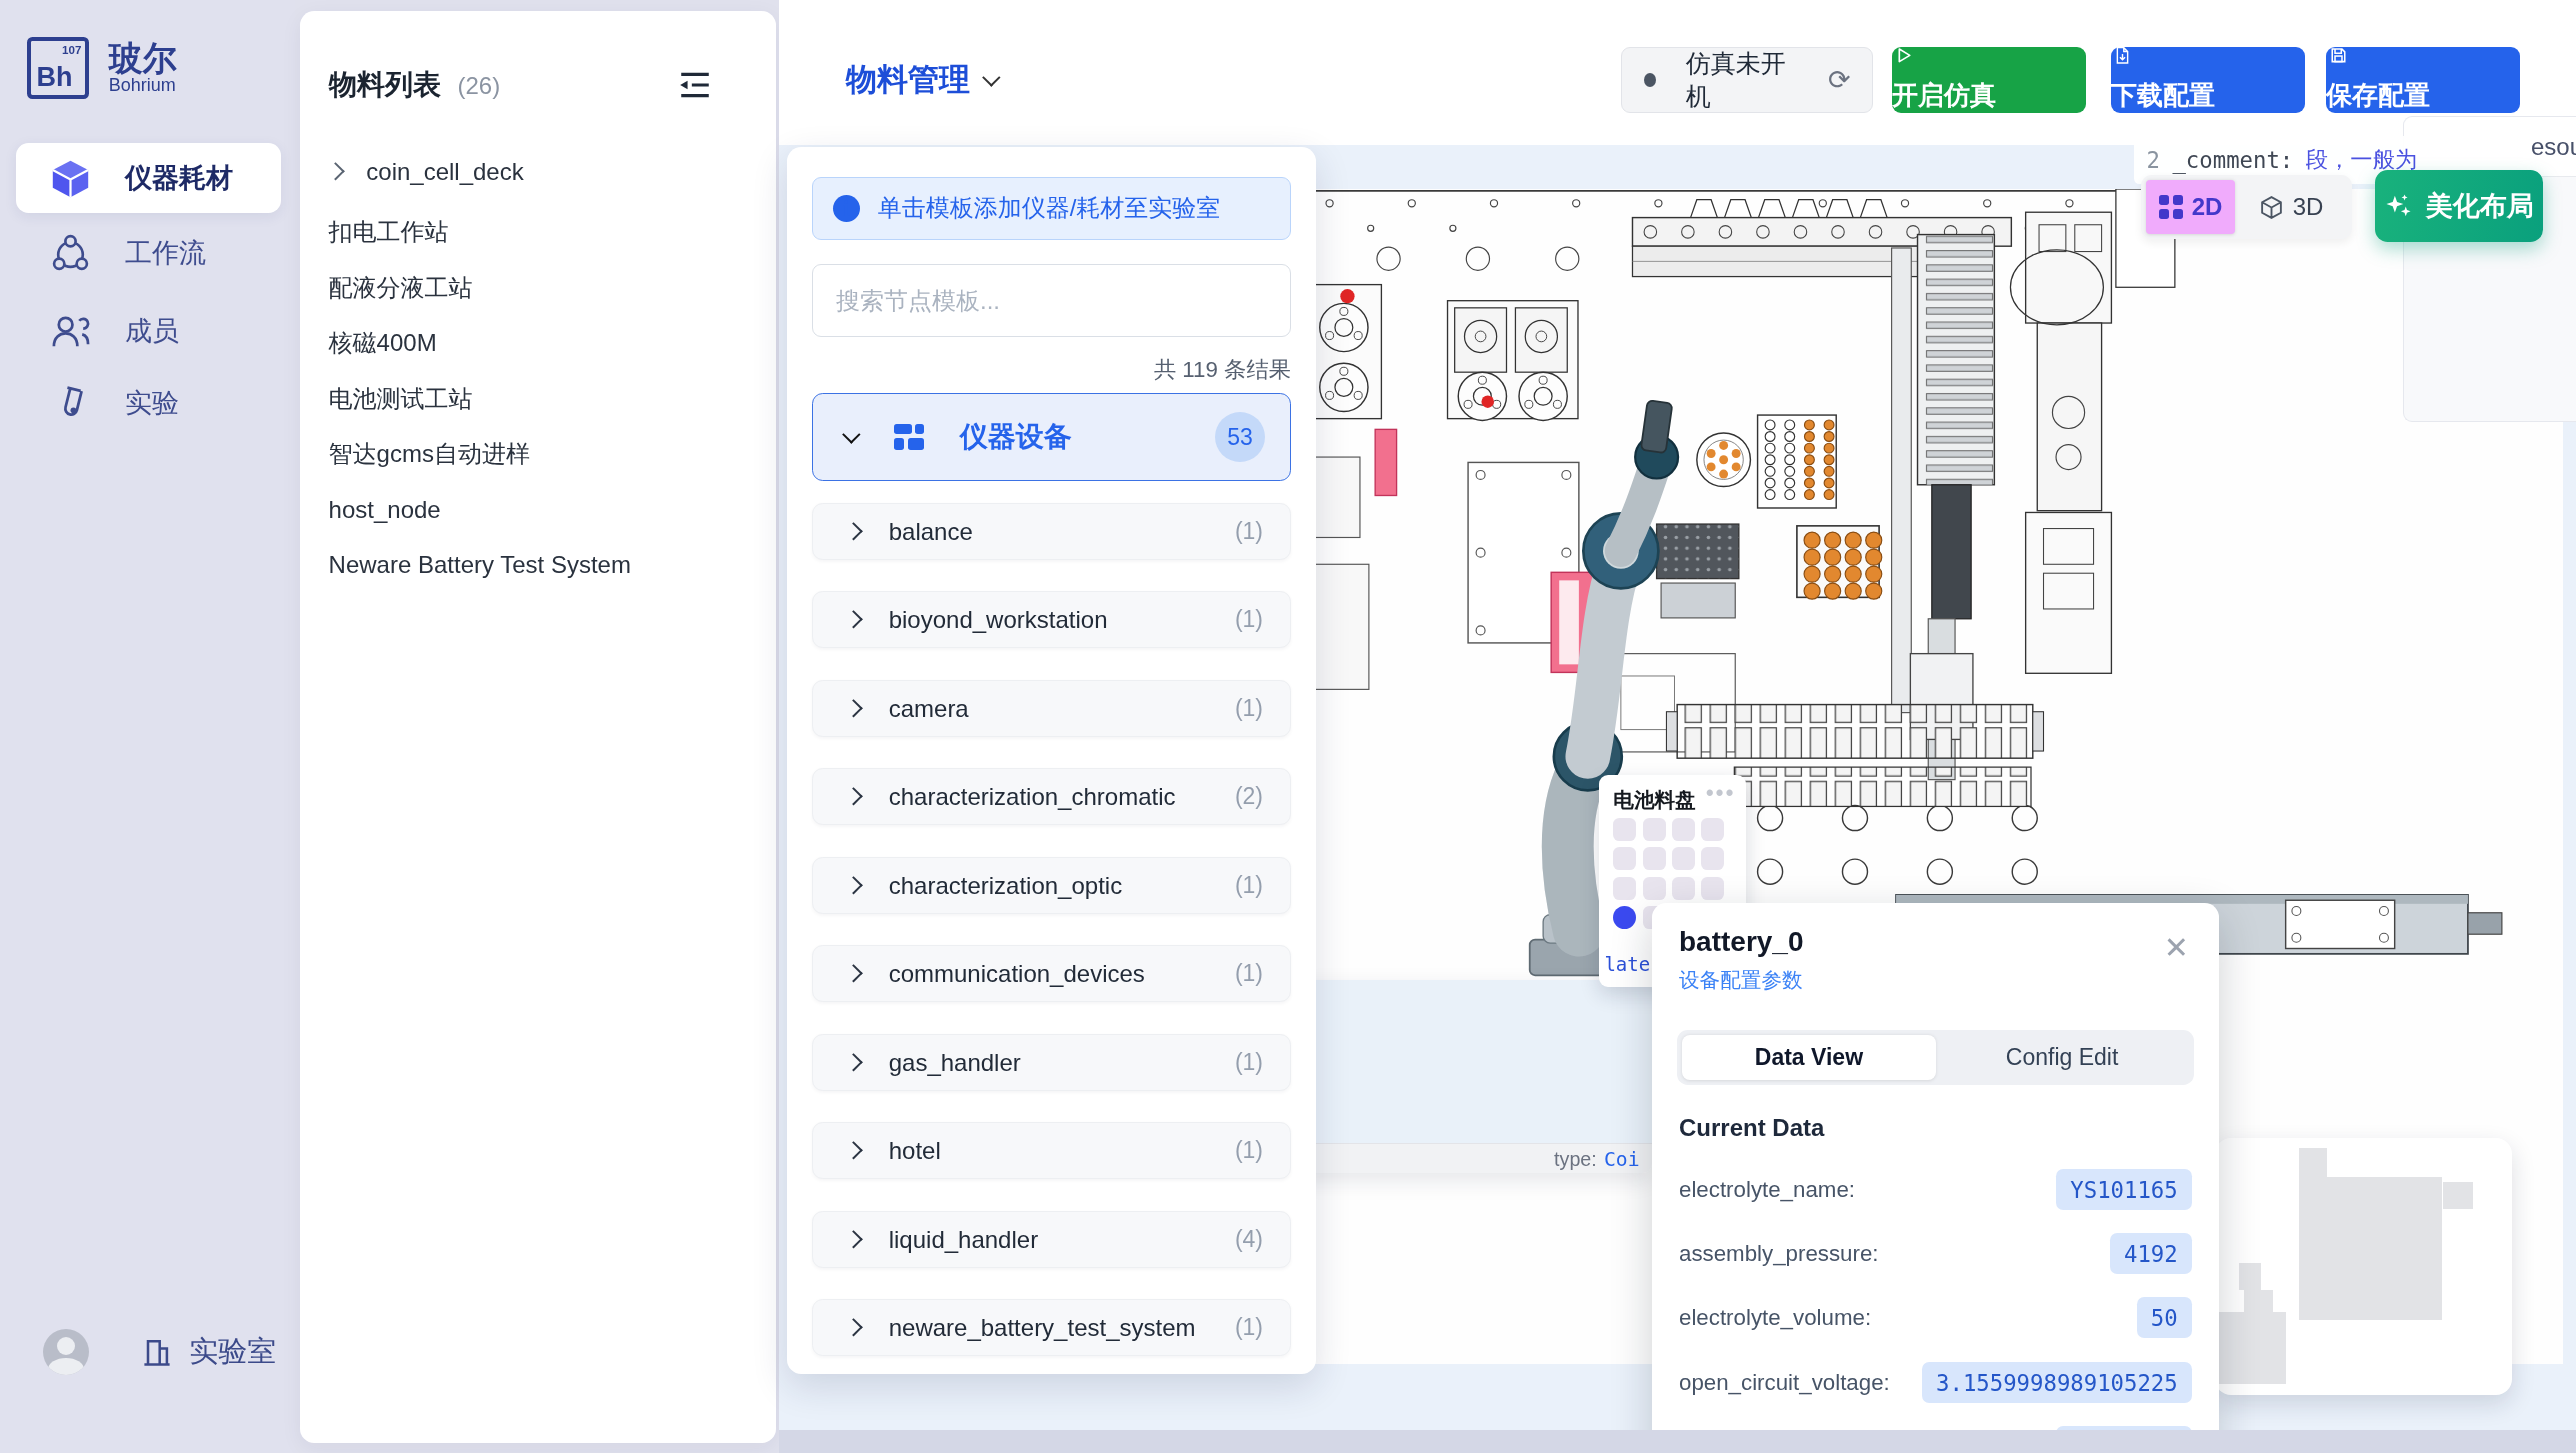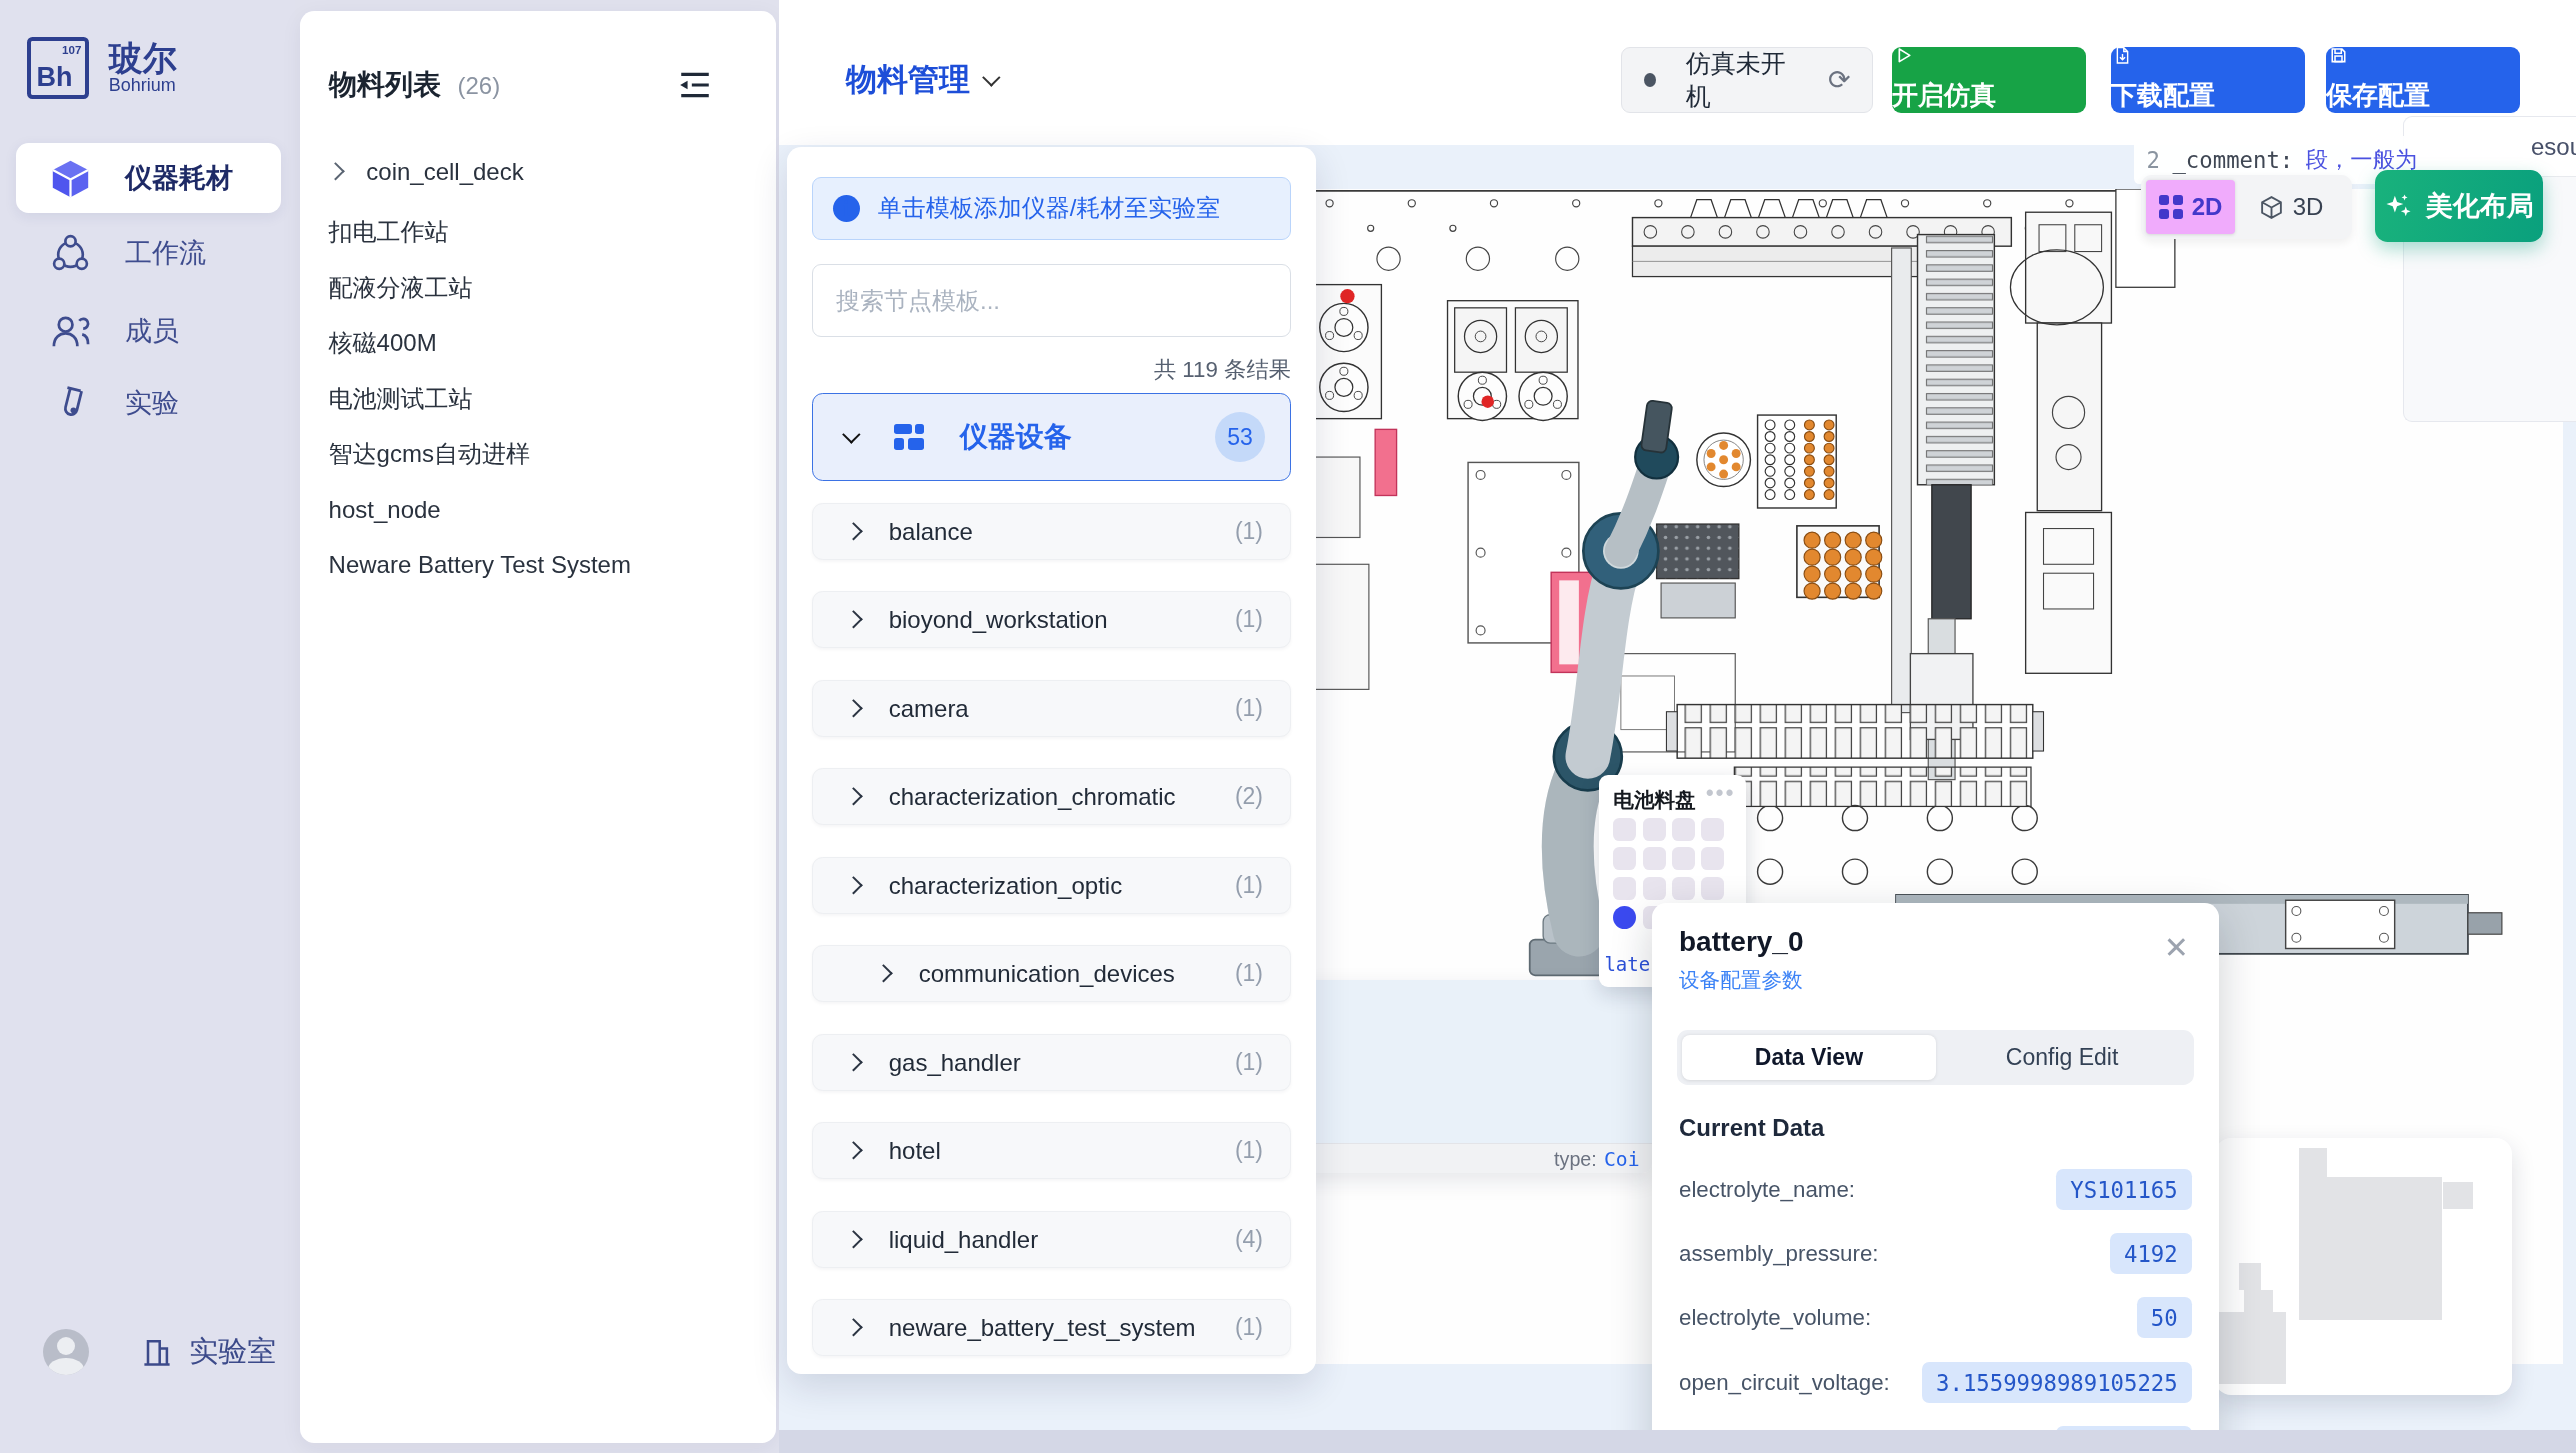--- a/index.html
+++ b/index.html
@@ -624,21 +624,21 @@
   <div class="titem" style="top:621px;">
       <span class="chev"></span>
       <span class="lbl">characterization_chromatic</span>
       <span class="cnt">(2)</span>
     </div>
   <div class="titem" style="top:710px;text-align:right;">
       <span class="chev"></span>
       <span class="lbl">characterization_optic</span>
       <span class="cnt">(1)</span>
     </div>
-  <div class="titem" style="top:798px;padding-left:30px;">
+  <div class="titem" style="top:798px;">
       <span class="chev"></span>
       <span class="lbl">communication_devices</span>
       <span class="cnt">(1)</span>
     </div>
   <div class="titem" style="top:887px;">
       <span class="chev"></span>
       <span class="lbl">gas_handler</span>
       <span class="cnt">(1)</span>
     </div>
   <div class="titem" style="top:975px;">

